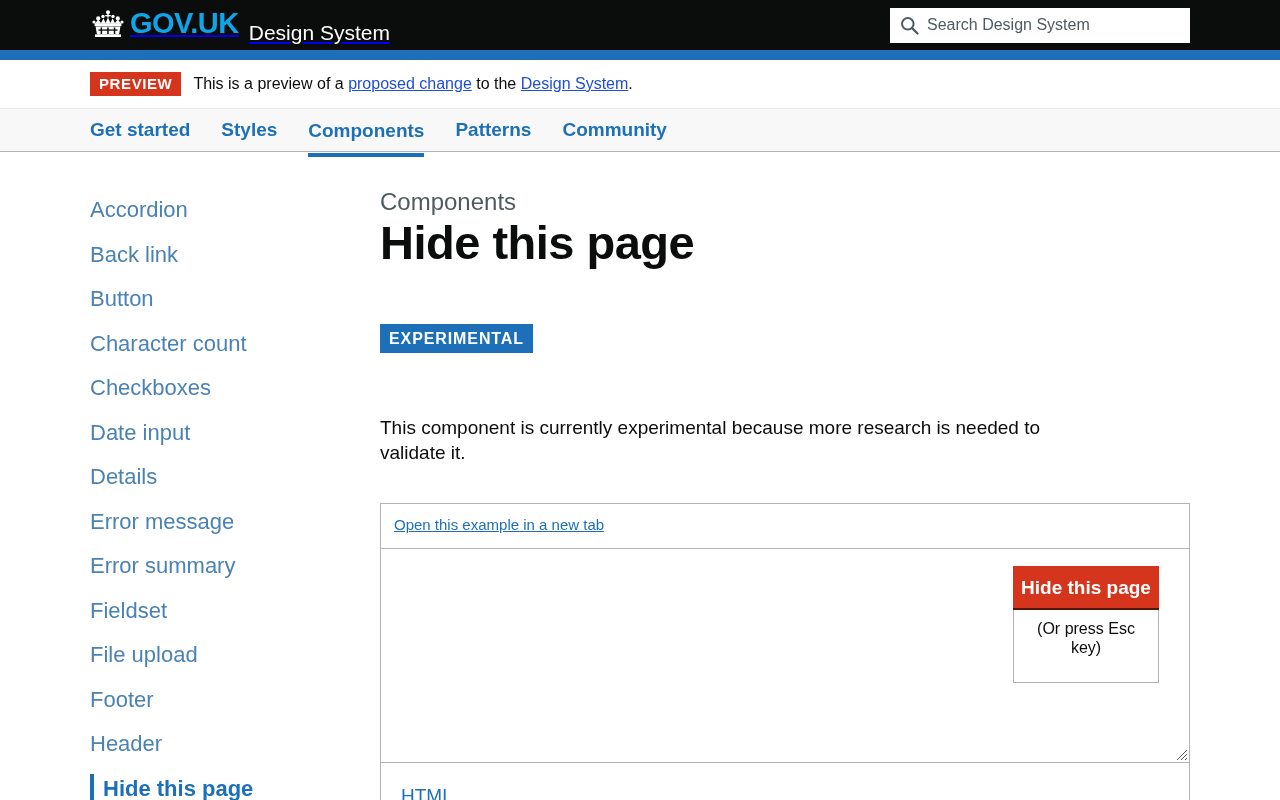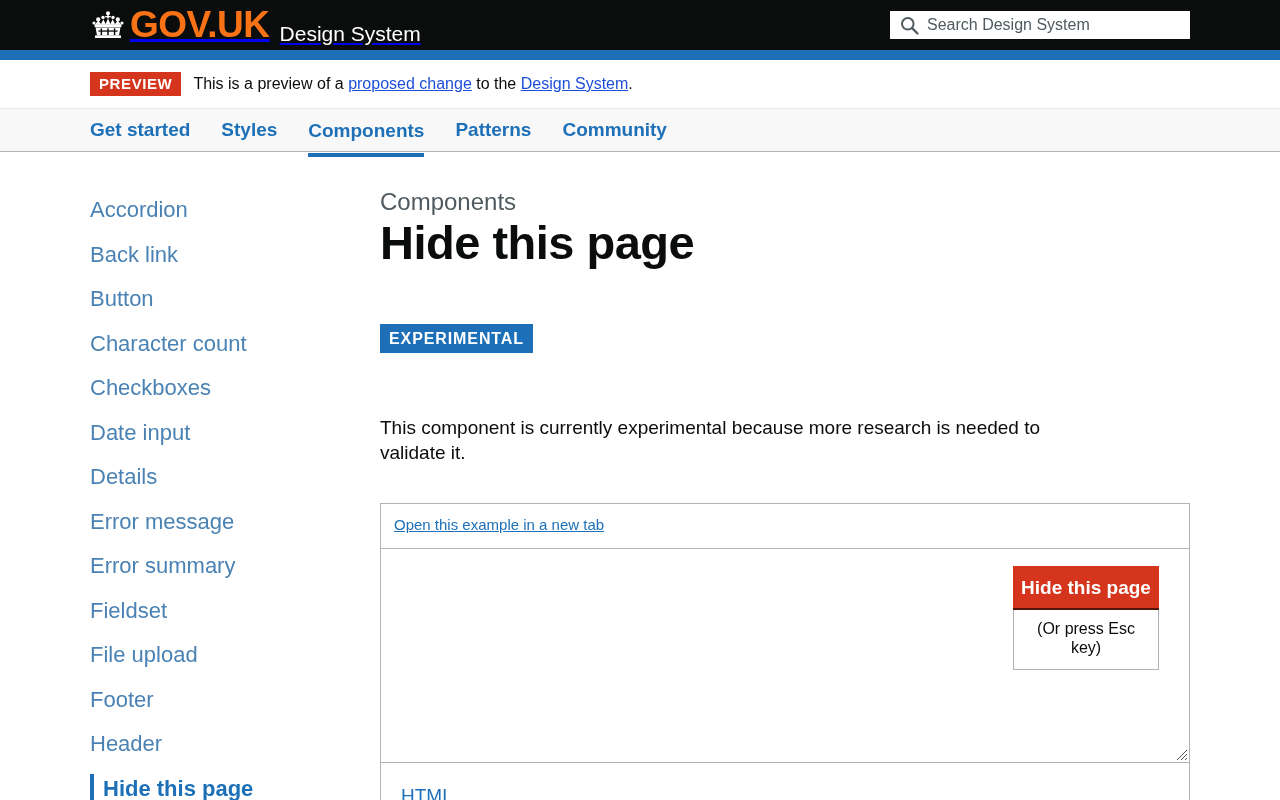--- a/index.html
+++ b/index.html
@@ -32,37 +32,37 @@
     align-items: baseline;
     gap: 10px;
   }
   .crown-wrap {
     display: flex;
     align-items: center;
     gap: 4px;
   }
   .crown-svg { display: block; }
   .govuk-logotype-text {
-    color: #f97316;
-    font-size: 37px;
+    color: #0ea5e9;
+    font-size: 29px;
     font-weight: 700;
     letter-spacing: -0.5px;
     line-height: 1;
   }
   .product-name {
     color: #ffffff;
     font-size: 21px;
     font-weight: 400;
     line-height: 1;
   }
 
   
   .search-box {
     width: 300px;
-    height: 28px;
+    height: 35px;
     background: #ffffff;
     display: flex;
     align-items: center;
     padding: 0 10px;
     gap: 8px;
   }
   .search-icon { flex: 0 0 auto; display: block; }
   .search-input {
     border: 0;
     outline: none;
@@ -265,21 +265,21 @@
     cursor: pointer;
     line-height: 1.15;
   }
   .hide-hint {
     display: block;
     border: 1px solid #b1b4b6;
     border-top: 0;
     background: #ffffff;
     color: #0b0c0c;
     font-size: 16px;
-    padding: 9px 6px 12px 6px;
+    padding: 9px 6px 25px 6px;
     line-height: 1.2;
   }
   .resize-grip {
     position: absolute;
     right: 1px;
     bottom: 1px;
     width: 14px;
     height: 14px;
     cursor: nwse-resize;
   }

